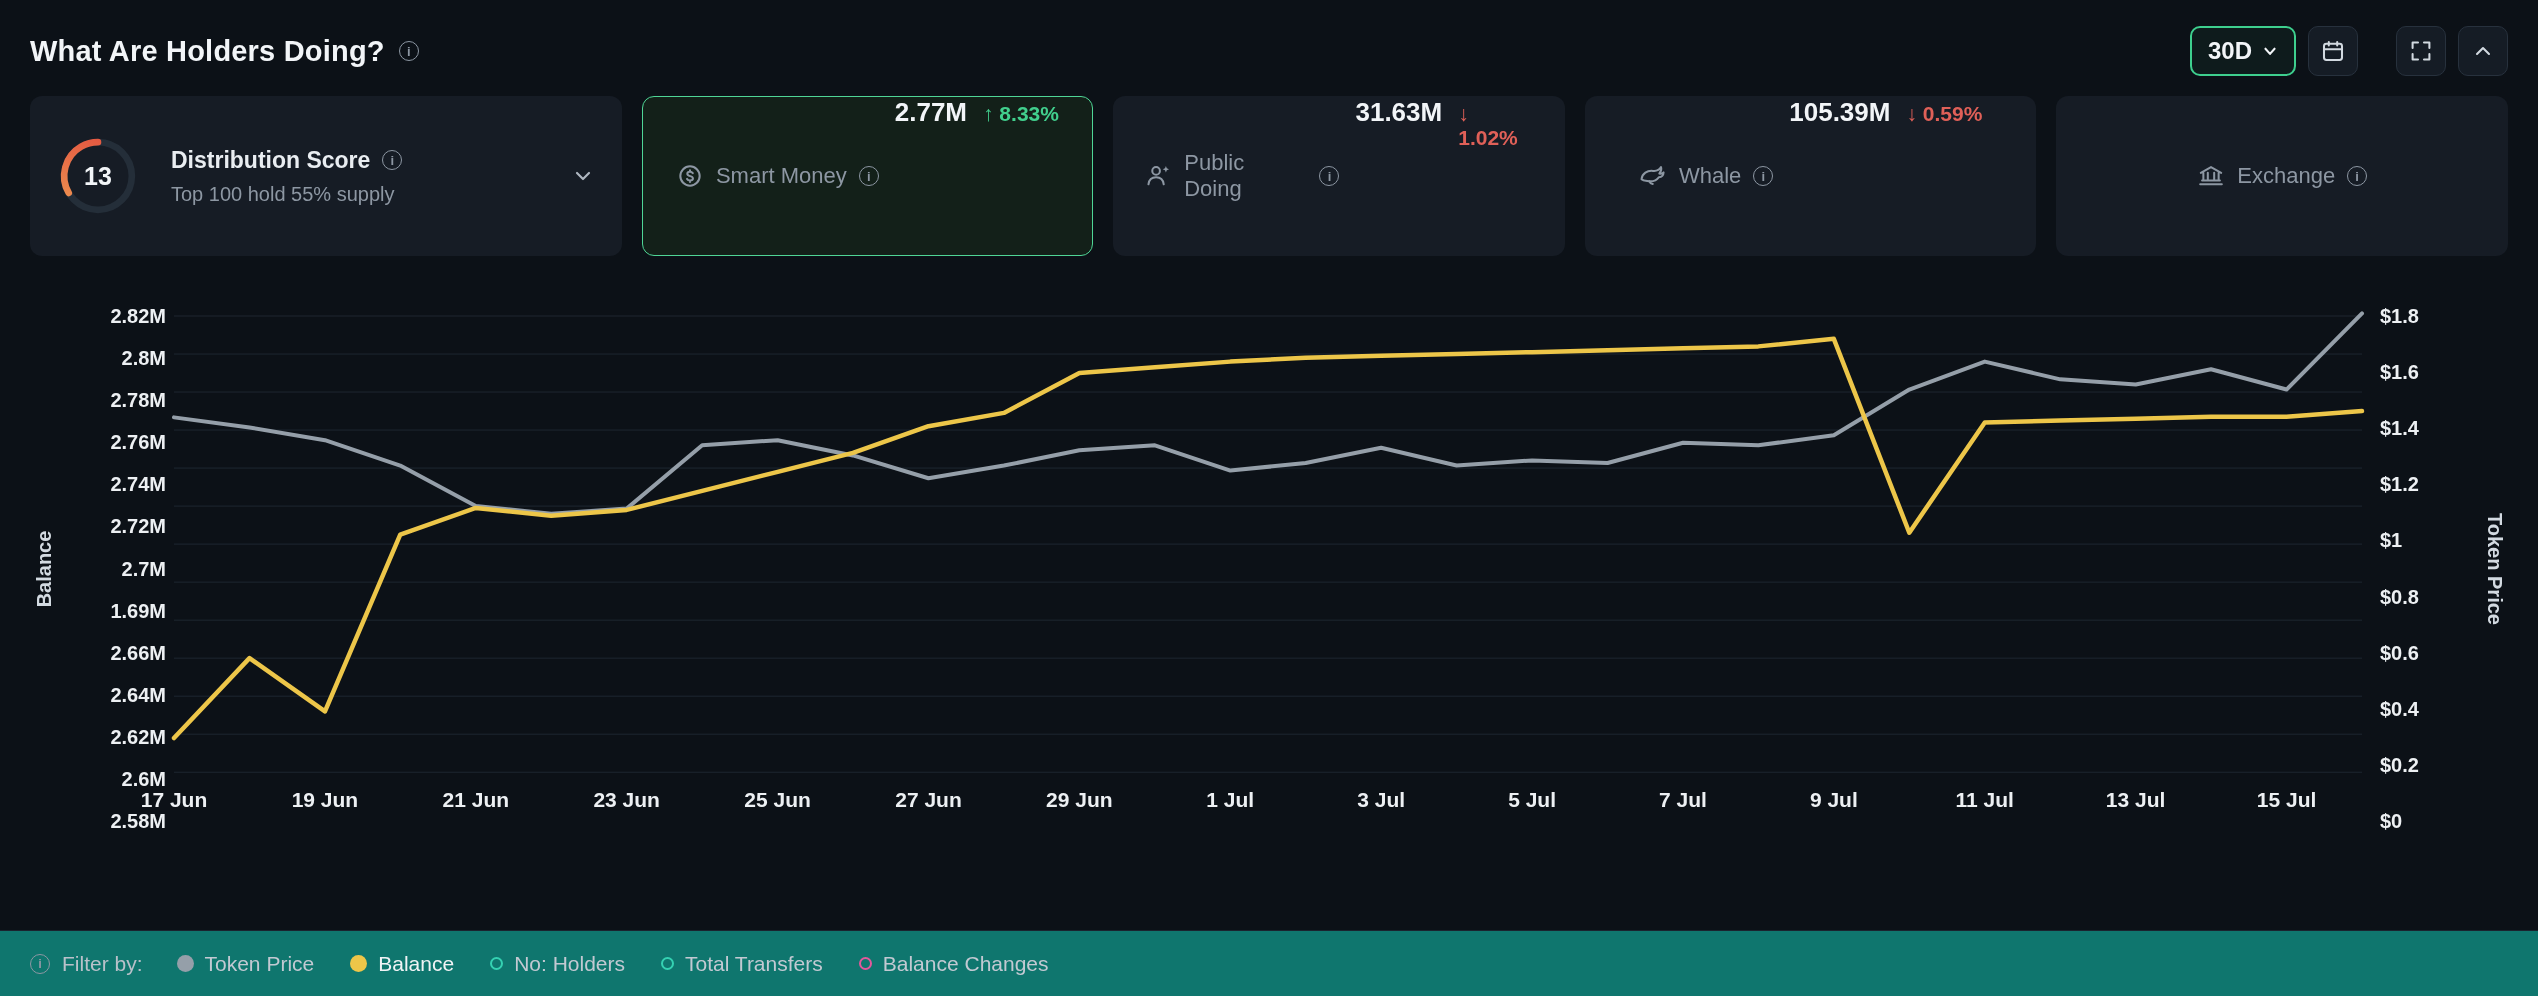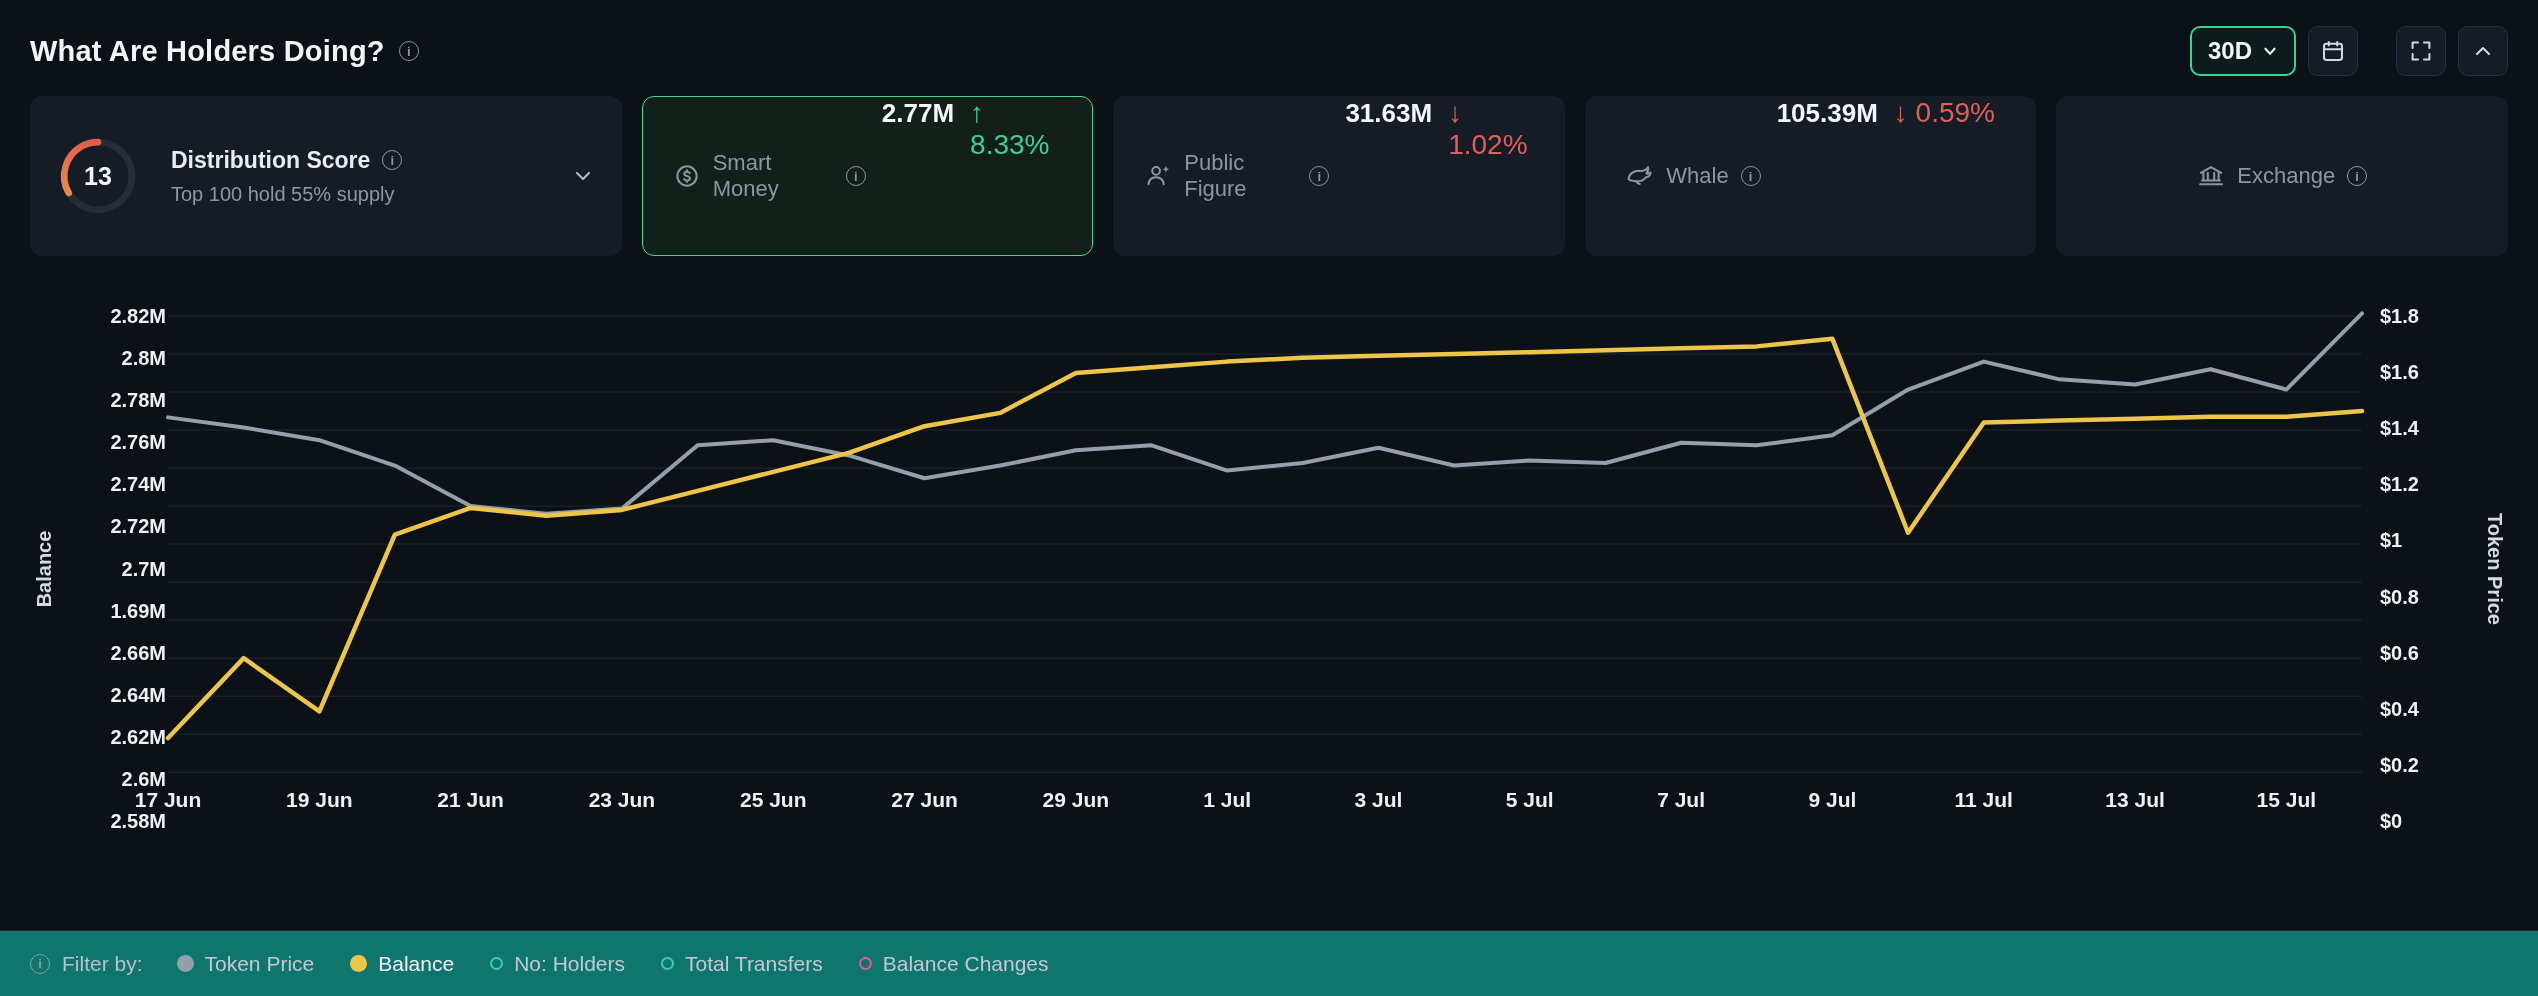--- a/index.html
+++ b/index.html
@@ -61,35 +61,35 @@
   .dist-title-row { display: flex; align-items: center; gap: 12px; }
   .dist-title { font-size: 23px; font-weight: 600; color: #e9edf1; text-align: right; }
   .dist-sub { font-size: 20px; color: #8d97a3; }
   .dist-chev { width: 24px; height: 24px; stroke: #aeb6c0; stroke-width: 1.8; fill: none; stroke-linecap: round; stroke-linejoin: round; }
 
   .stat-top { display: flex; align-items: center; gap: 12px; }
   .cicon { width: 28px; height: 28px; stroke: #8d97a3; stroke-width: 1.6; fill: none; stroke-linecap: round; stroke-linejoin: round; flex: 0 0 auto; }
   .stat-label { font-size: 22px; font-weight: 500; color: #8d97a3; }
   .stat-bottom { display: flex; align-items: baseline; gap: 16px; }
   .stat-value { font-size: 26px; font-weight: 700; color: #f2f5f8; }
-  .stat-change { font-size: 28px; font-weight: 400; }
+  .stat-change { font-size: 21px; font-weight: 700; }
   .stat-change.up { color: #41cf8d; }
   .stat-change.down { color: #e06058; }
 
   
   .chart { display: flex; align-items: stretch; margin-top: 60px; padding: 0 26px; height: 505px; }
   .axis-col { width: 36px; position: relative; }
   .axis-title {
     position: absolute; top: 50%; left: 50%; white-space: nowrap;
     font-size: 20px; font-weight: 600; color: #d3dae1;
   }
   .axis-col.left .axis-title { transform: translate(-50%, -50%) rotate(-90deg); }
   .axis-col.right .axis-title { transform: translate(-50%, -50%) rotate(90deg); }
   .yticks { position: relative; }
-  .yticks.left { width: 104px; margin-right: 2px; }
+  .yticks.left { width: 104px; margin-right: 8px; }
   .yticks.right { width: 96px; margin-left: 18px; }
   .ytick {
     position: absolute; transform: translateY(-50%);
     font-size: 20px; font-weight: 700; color: #edf0f3; white-space: nowrap;
   }
   .yticks.left .ytick { right: 0; }
   .yticks.right .ytick { left: 0; }
   .plot-col { flex: 1; display: flex; flex-direction: column; }
   .plot { position: relative; height: 505px; }
   .plot svg { position: absolute; inset: 0; width: 100%; height: 100%; display: block; overflow: visible; }
@@ -196,21 +196,21 @@
     </div>
   </div>
 
   <div class="card stat">
     <div class="stat-top">
       <svg class="cicon" viewBox="0 0 22 22">
         <circle cx="9.5" cy="7" r="3"></circle>
         <path d="M3.5 17.5 C4 13.5 6.5 12 9.5 12 C12.5 12 15 13.5 15.5 17.5"></path>
         <path d="M17.2 3.2 L17.9 5 L19.7 5.7 L17.9 6.4 L17.2 8.2 L16.5 6.4 L14.7 5.7 L16.5 5 Z" fill="#8d97a3" stroke="none"></path>
       </svg>
-      <span class="stat-label">Public Figure</span>
+      <span class="stat-label">Public Doing</span>
       <span class="info"></span>
     </div>
     <div class="stat-bottom">
       <span class="stat-value">31.63M</span>
       <span class="stat-change down">↓ 1.02%</span>
     </div>
   </div>
 
   <div class="card stat">
     <div class="stat-top">

